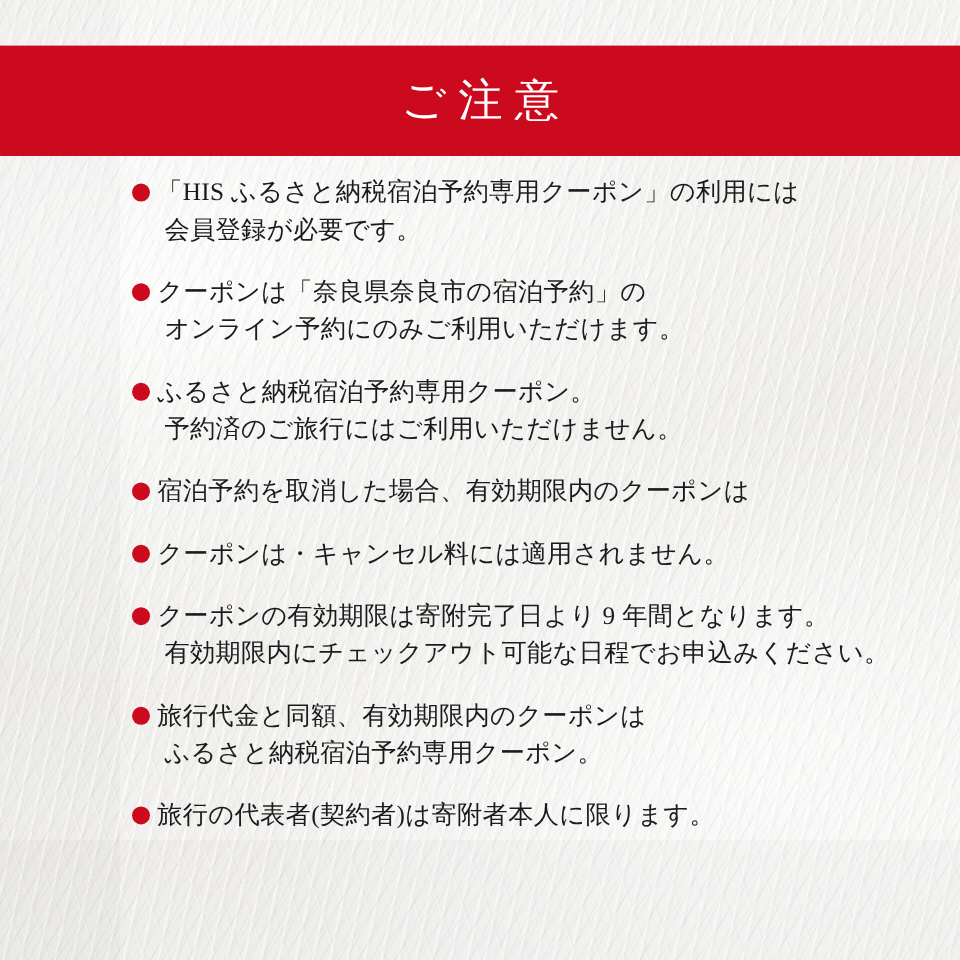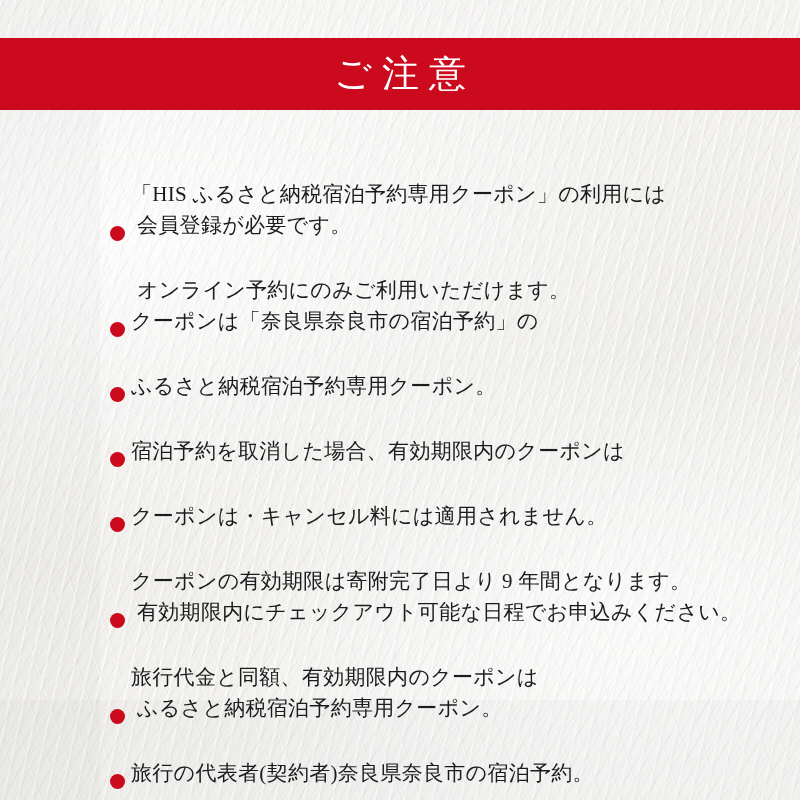--- a/index.html
+++ b/index.html
@@ -50,21 +50,21 @@
       repeating-linear-gradient(-56deg, rgba(120,120,120,0.045) 0 1px, rgba(0,0,0,0) 1px 13px);
     mix-blend-mode: multiply;
   }
 
   
   .banner {
     position: absolute;
     top: 38px;
     left: 0;
     width: 800px;
-    height: 72px;
+    height: 92px;
     background: #cc0a1e;
     display: flex;
     align-items: center;
     justify-content: center;
   }
   .banner-title {
     color: #ffffff;
     font-size: 37px;
     letter-spacing: 10px;
     text-indent: 10px;
@@ -75,23 +75,22 @@
 
   
   .notes {
     position: absolute;
     top: 145px;
     left: 110px;
     width: 670px;
   }
   .note-item {
     display: flex;
-    align-items: flex-end;
+    align-items: flex-start;
     margin-bottom: 21px;
-    margin-top: 34px;
   }
   .bullet {
     flex: 0 0 auto;
     width: 15px;
     height: 15px;
     border-radius: 50%;
     background: #cc0a1e;
     margin-top: 8px;
     margin-right: 6px;
   }
@@ -126,29 +125,30 @@
       <span class="bullet"></span>
       <div class="note-lines">
         <div class="note-line">「HIS ふるさと納税宿泊予約専用クーポン」の利用には</div>
         <div class="note-line indent">会員登録が必要です。</div>
       </div>
     </div>
 
     <div class="note-item">
       <span class="bullet"></span>
       <div class="note-lines">
+        <div class="note-line">クーポンは「奈良県奈良市の宿泊予約」の</div>
         <div class="note-line indent">オンライン予約にのみご利用いただけます。</div>
-        <div class="note-line">クーポンは「奈良県奈良市の宿泊予約」の</div>
       </div>
     </div>
 
     <div class="note-item">
       <span class="bullet"></span>
       <div class="note-lines">
         <div class="note-line">ふるさと納税宿泊予約専用クーポン。</div>
+        <div class="note-line indent">予約済のご旅行にはご利用いただけません。</div>
       </div>
     </div>
 
 
     <div class="note-item">
       <span class="bullet"></span>
       <div class="note-lines">
         <div class="note-line">宿泊予約を取消した場合、有効期限内のクーポンは</div>
       </div>
     </div>
@@ -172,18 +172,18 @@
       <span class="bullet"></span>
       <div class="note-lines">
         <div class="note-line">旅行代金と同額、有効期限内のクーポンは</div>
         <div class="note-line indent">ふるさと納税宿泊予約専用クーポン。</div>
       </div>
     </div>
 
     <div class="note-item">
       <span class="bullet"></span>
       <div class="note-lines">
-        <div class="note-line">旅行の代表者(契約者)奈良県奈良市の宿泊予約。</div>
+        <div class="note-line">旅行の代表者(契約者)は寄附者本人に限ります。</div>
       </div>
     </div>
 
   </div>
 </div>
 
 </body></html>

